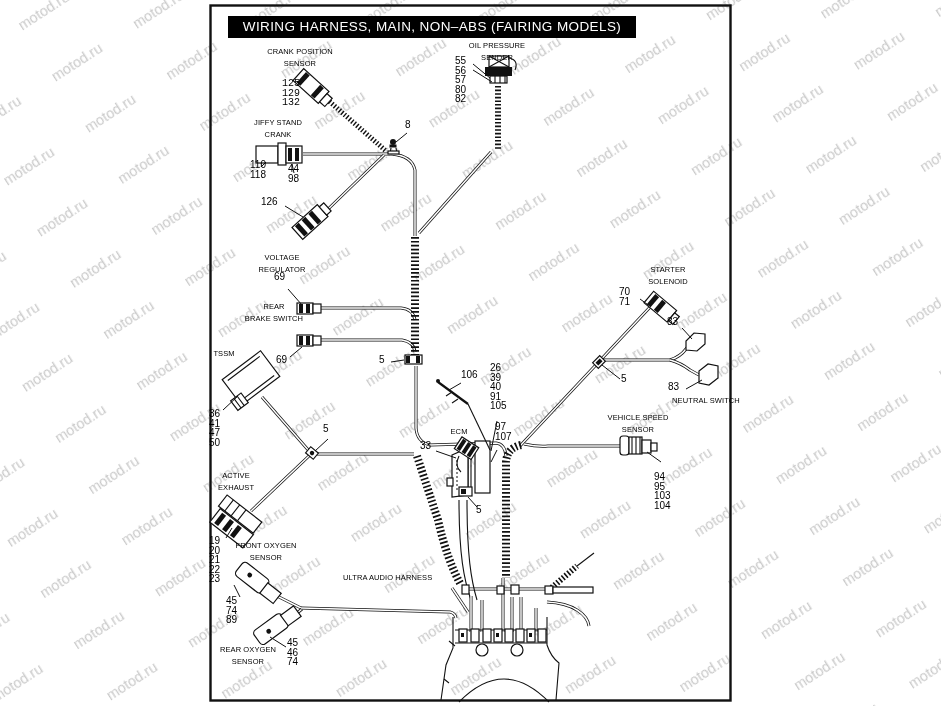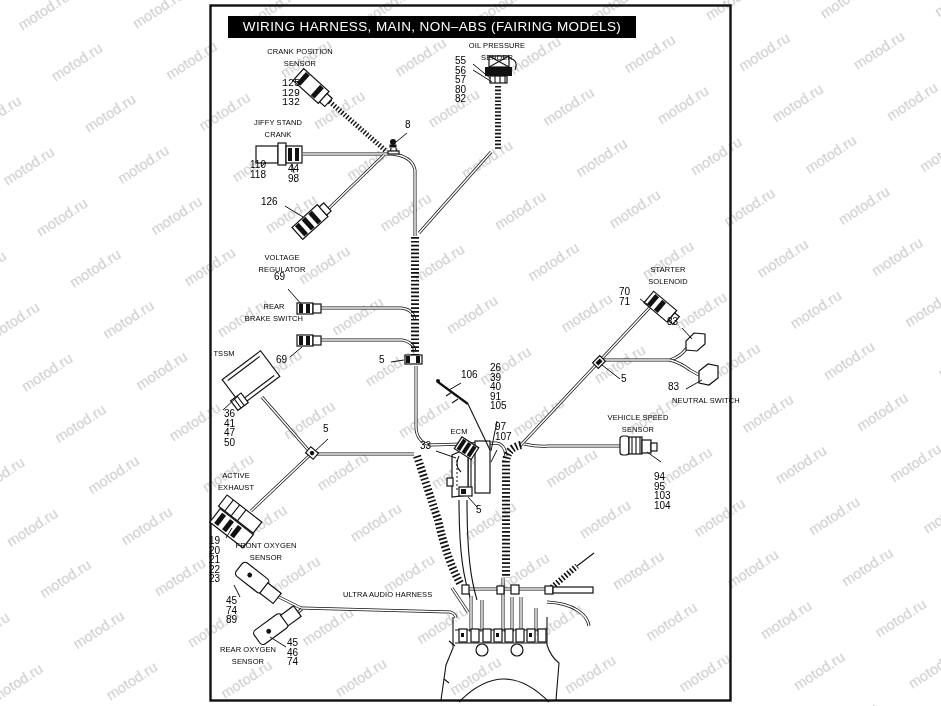--- a/index.html
+++ b/index.html
@@ -320,21 +320,21 @@
 REGULATOR</div>
       <div class="clabel" style="left: 228px; top: 301px; width: 92px;">REAR
 BRAKE SWITCH</div>
       <div class="clabel" style="left: 199px; top: 348px; width: 50px; text-align: center;">TSSM</div>
       <div class="clabel" style="left: 199px; top: 470px; width: 74px;">ACTIVE
 EXHAUST</div>
       <div class="clabel" style="left: 220px; top: 540px; width: 92px;">FRONT OXYGEN
 SENSOR</div>
       <div class="clabel" style="left: 202px; top: 644px; width: 92px;">REAR OXYGEN
 SENSOR</div>
-      <div class="clabel" style="left: 343px; top: 589px; width: 120px; text-align: left;">ULTRA AUDIO HARNESS</div>
+      <div class="clabel" style="left: 343px; top: 572px; width: 120px; text-align: left;">ULTRA AUDIO HARNESS</div>
       <div class="clabel" style="left: 629px; top: 264px; width: 78px;">STARTER
 SOLENOID</div>
       <div class="clabel" style="left: 654px; top: 395px; width: 82px; margin-left: 11px;">NEUTRAL SWITCH</div>
       <div class="clabel" style="left: 607px; top: 412px; width: 62px; text-align: center;">VEHICLE SPEED
 SENSOR</div>
       <div class="clabel" style="left: 435px; top: 426px; width: 32px; margin-left: 8px;">ECM</div>
       <div class="callout" style="left: 282px; top: 79px; font-family: Liberation Mono, monospace;">125
 129
 132</div>
       <div class="callout" style="left: 250px; top: 160px;">110
@@ -344,21 +344,21 @@
       <div class="callout" style="left: 261px; top: 197px;">126</div>
       <div class="callout" style="left: 405px; top: 120px;">8</div>
       <div class="callout" style="left: 455px; top: 56px;">55
 56
 57
 80
 82</div>
       <div class="callout" style="left: 274px; top: 272px;">69</div>
       <div class="callout" style="left: 276px; top: 355px;">69</div>
       <div class="callout" style="left: 379px; top: 355px;">5</div>
-      <div class="callout" style="left: 209px; top: 409px; padding-left: 15px;">36
+      <div class="callout" style="left: 209px; top: 409px;">36
 41
 47
 50</div>
       <div class="callout" style="left: 323px; top: 424px;">5</div>
       <div class="callout" style="left: 209px; top: 536px;">19
 20
 21
 22
 23</div>
       <div class="callout" style="left: 226px; top: 596px;">45

